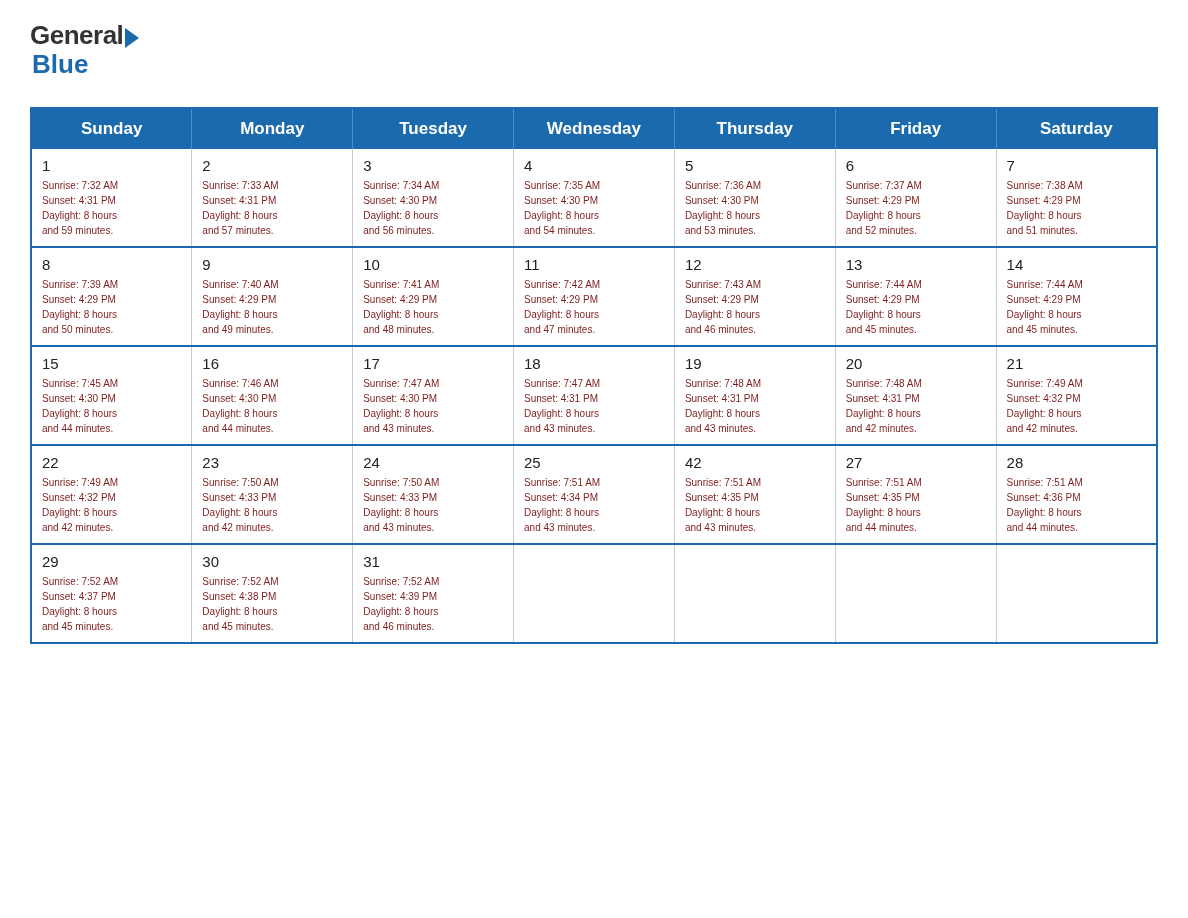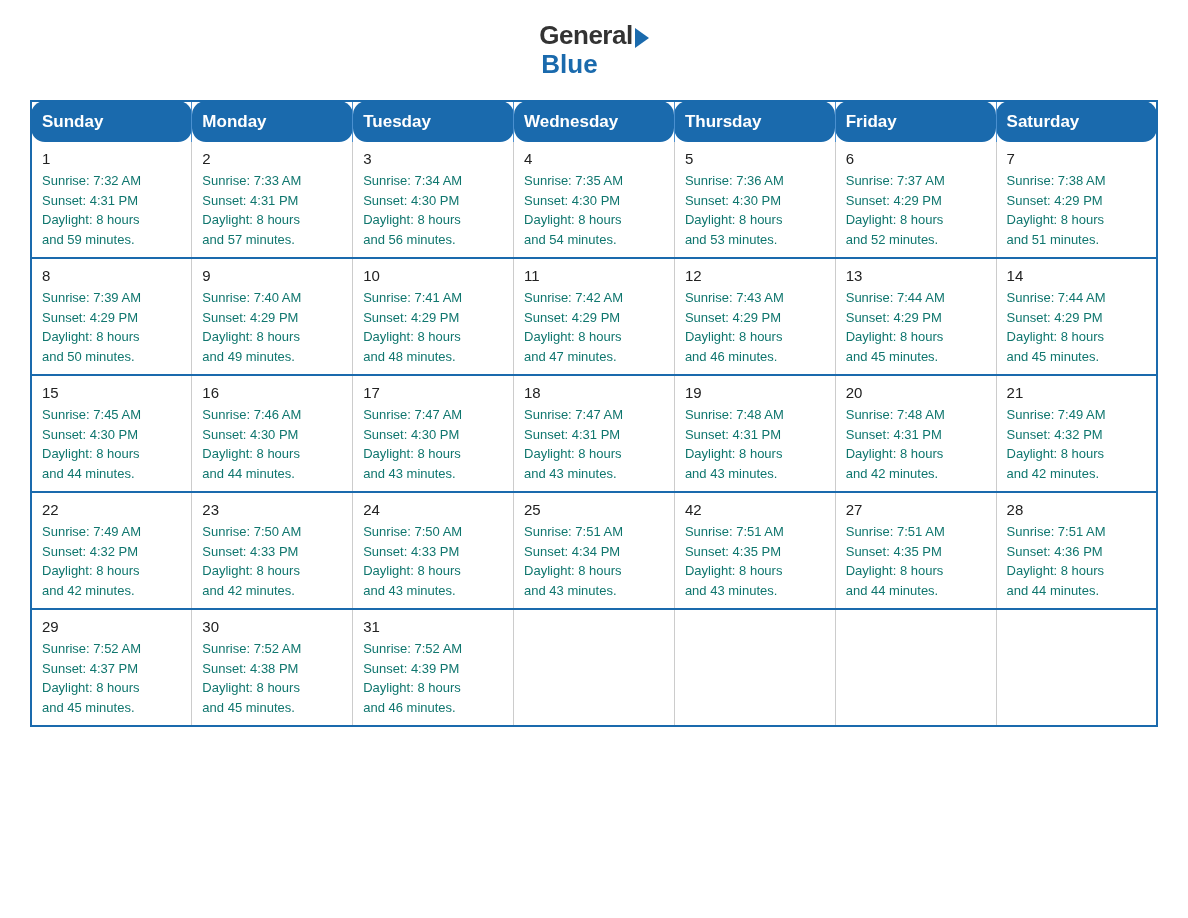--- a/index.html
+++ b/index.html
@@ -5,23 +5,23 @@
     * { box-sizing: border-box; margin: 0; padding: 0; }
     body {
       font-family: Arial, sans-serif;
       background: #fff;
       padding: 20px 30px;
       width: 1188px;
       min-height: 918px;
     }
     .header {
       display: flex;
-      justify-content: center;
+      justify-content: flex-start;
       align-items: flex-start;
-      margin-bottom: 20px;
+      margin-bottom: 27px;
     }
     .logo {
       display: flex;
       flex-direction: column;
       align-items: flex-start;
     }
     .logo-top {
       display: flex;
       align-items: center;
     }
@@ -65,23 +65,22 @@
       width: 100%;
       border-collapse: collapse;
       border: 2px solid #1a6aad;
     }
     .calendar-table th {
       background-color: #1a6aad;
       color: #fff;
       font-size: 17px;
       font-weight: bold;
       padding: 10px 10px;
-      text-align: left;
+      text-align: center;
       border-right: 1px solid #4a90d0;
-      border-radius: 14px;
     }
     .calendar-table th:last-child {
       border-right: none;
     }
     .calendar-table td {
       vertical-align: top;
       padding: 8px 10px;
       border-right: 1px solid #ccc;
       border-bottom: 2px solid #1a6aad;
       font-size: 13px;
@@ -95,23 +94,23 @@
     .calendar-table tr:last-child td {
       border-bottom: none;
     }
     .day-number {
       font-size: 15px;
       font-weight: normal;
       color: #222;
       margin-bottom: 4px;
     }
     .day-info {
-      font-size: 13px;
+      font-size: 10px;
       line-height: 1.5;
-      color: #0f766e;
+      color: #7f1d1d;
     }
     .empty-cell {
       background: #fff;
     }
   </style>
 </head>
 <body>
 
 <div class="header">
   <div class="logo">

